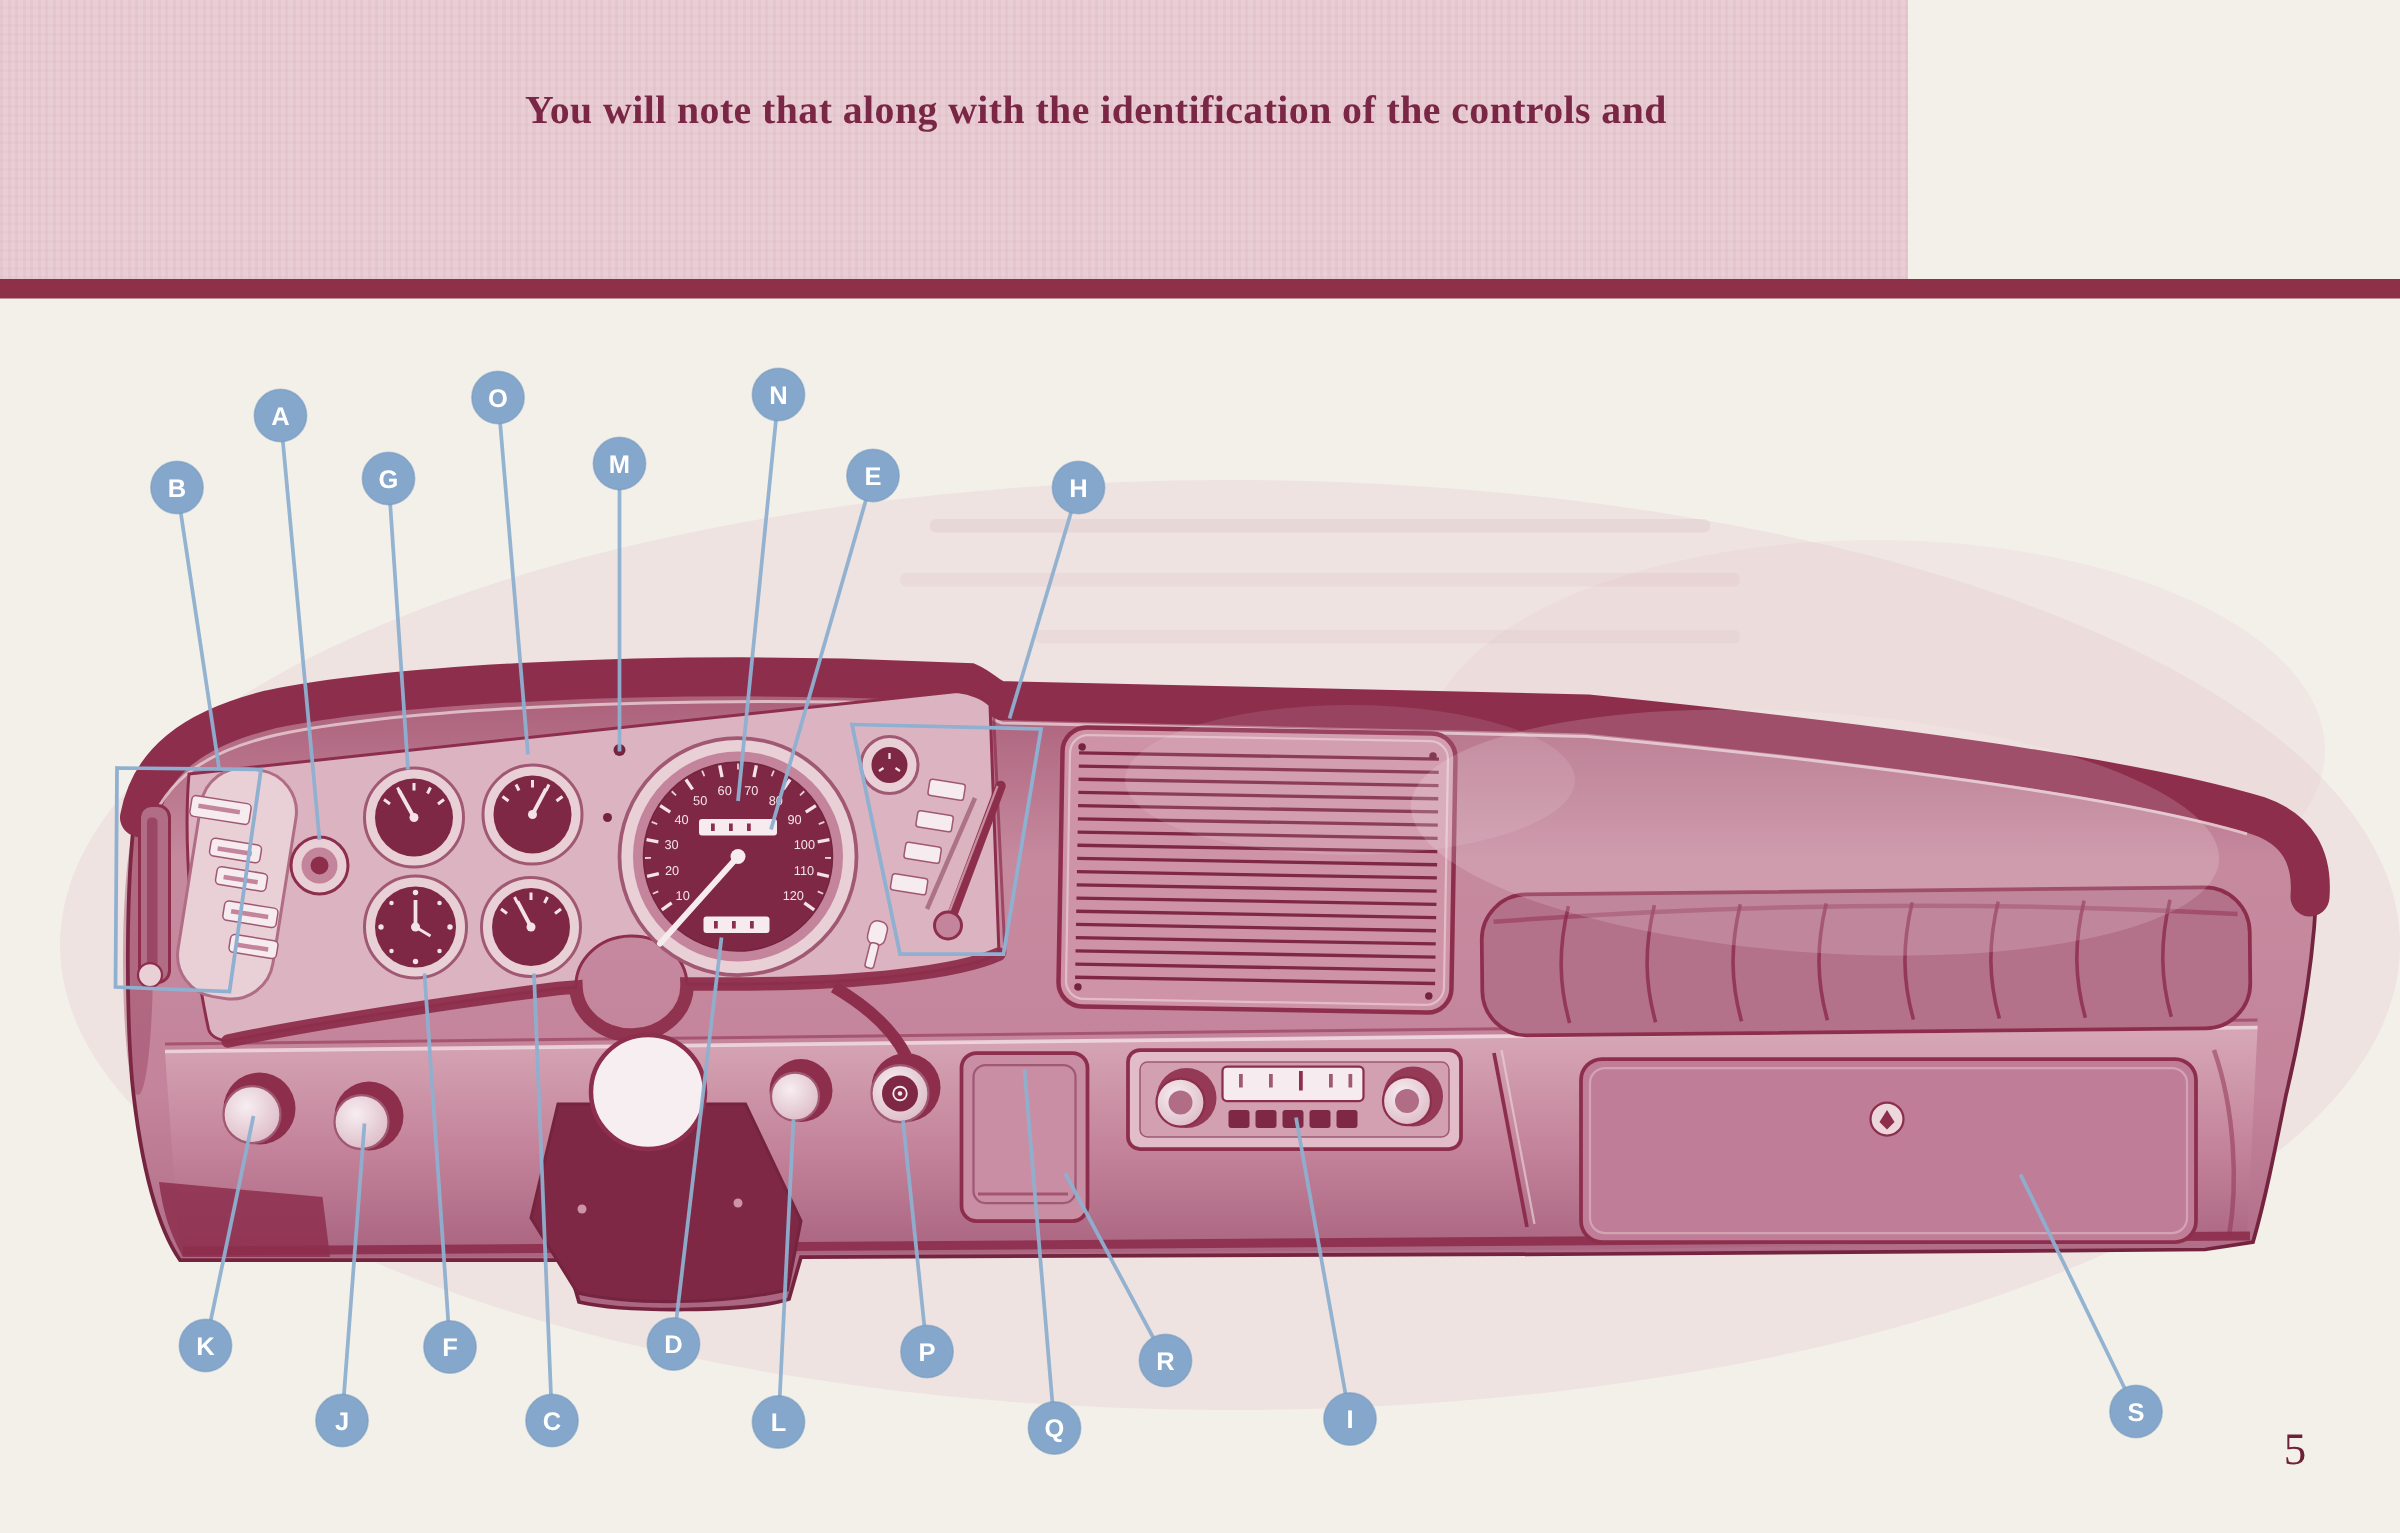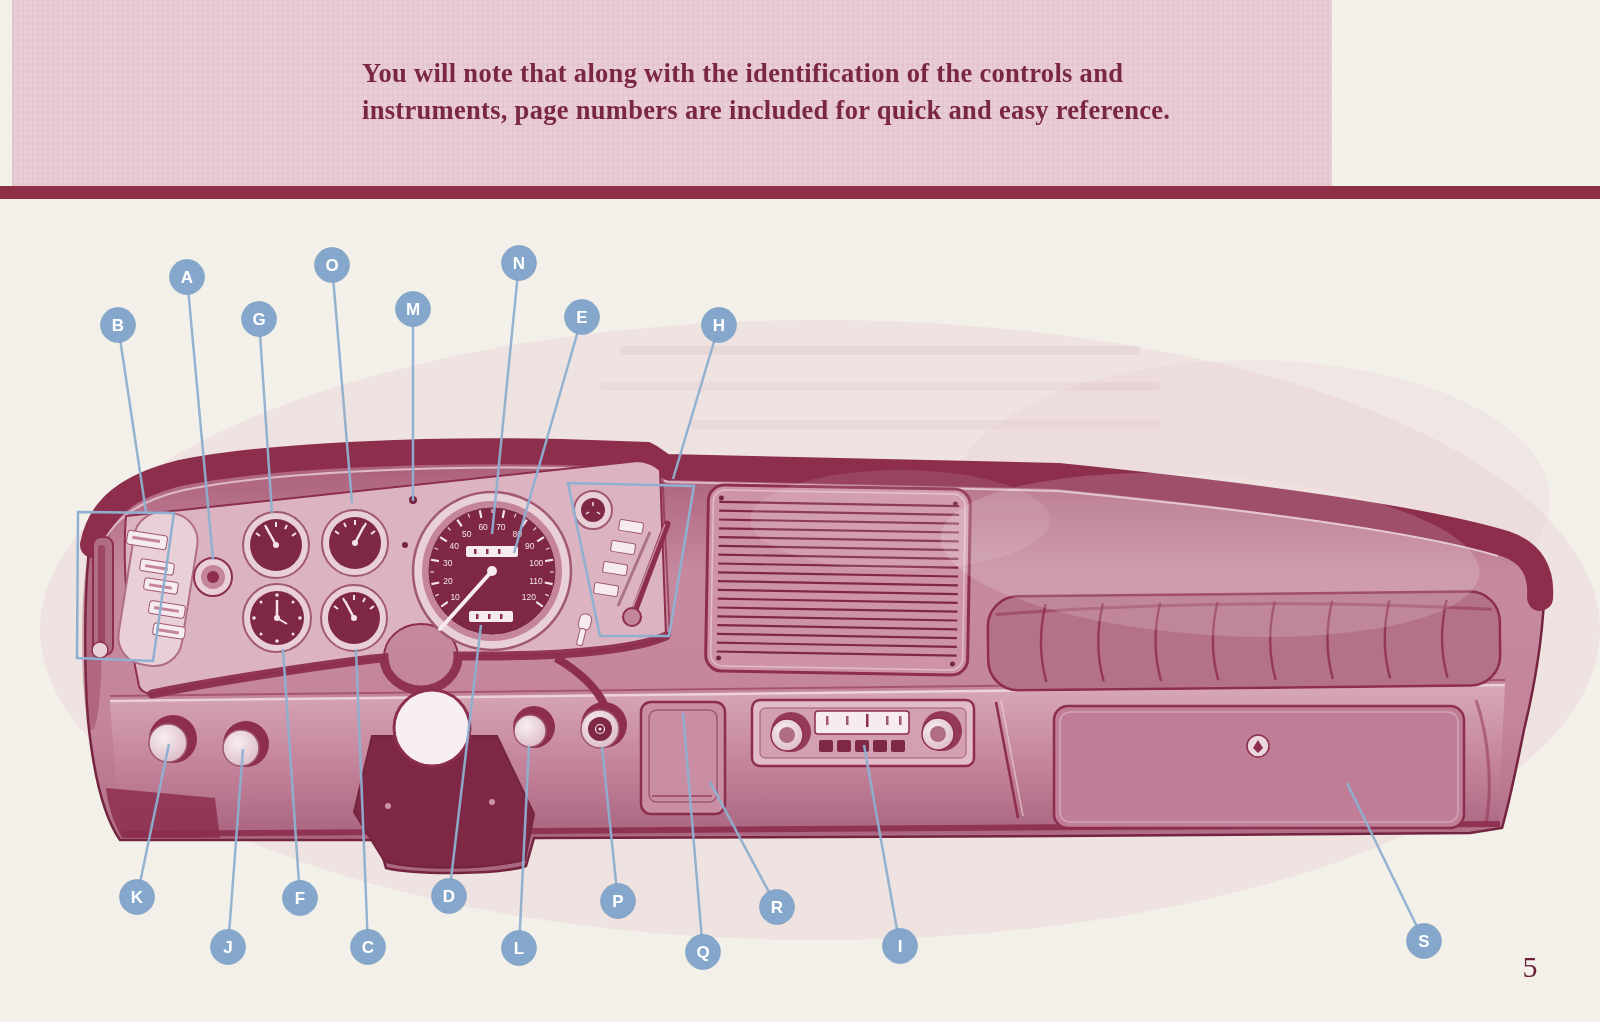--- a/index.html
+++ b/index.html
@@ -1,39 +1,38 @@
 <!DOCTYPE html>
 <html><head>
 <meta charset="utf-8">
 <style>
   html,body{margin:0;padding:0;}
   body{width:1600px;height:1022px;position:relative;overflow:hidden;
        background:#f3f0ea;font-family:"Liberation Serif","DejaVu Serif",serif;}
-  .header-band{position:absolute;left:12px;top:0;width:1272px;height:186px;
+  .header-band{position:absolute;left:0;top:0;width:1272px;height:186px;
        background:
          repeating-linear-gradient(90deg, rgba(197,136,158,.10) 0 2px, rgba(0,0,0,0) 2px 5px),
          repeating-linear-gradient(0deg, rgba(197,136,158,.07) 0 2px, rgba(0,0,0,0) 2px 6px),
-         #e9ced5; padding-left: 48px;}
+         #e9ced5;}
   .divider-bar{position:absolute;left:0;top:186px;width:1600px;height:13px;background:#8e3048;}
   .header-text{position:absolute;left:350px;top:55px;width:900px;
        color:#7a2746;font-size:26.5px;line-height:37px;font-weight:600;
        letter-spacing:.3px;}
   .page-number{position:absolute;left:1510px;top:950px;width:40px;text-align:center;
        color:#6d2038;font-size:30px;}
   .fig-svg{position:absolute;left:0;top:0;width:1600px;height:1022px;}
   svg text{font-family:"Liberation Sans","DejaVu Sans",sans-serif;}
   .callout-letter{font-size:17px;font-weight:700;}
 </style>
 </head>
 <body>
 
 <div class="header-band">
   <div class="header-text">
     <div>You will note that along with the identification of the controls and</div>
-    <div>instruments, page numbers are included for quick and easy reference.</div>
   </div>
 </div>
 <div class="divider-bar"></div>
 
 <svg class="fig-svg" viewBox="0 0 1600 1022">
   <defs>
     <linearGradient id="dashGrad" x1="0" y1="445" x2="0" y2="880" gradientUnits="userSpaceOnUse">
       <stop offset="0" stop-color="#a85a75"></stop>
       <stop offset="0.30" stop-color="#c68a9f"></stop>
       <stop offset="0.65" stop-color="#c4849b"></stop>

